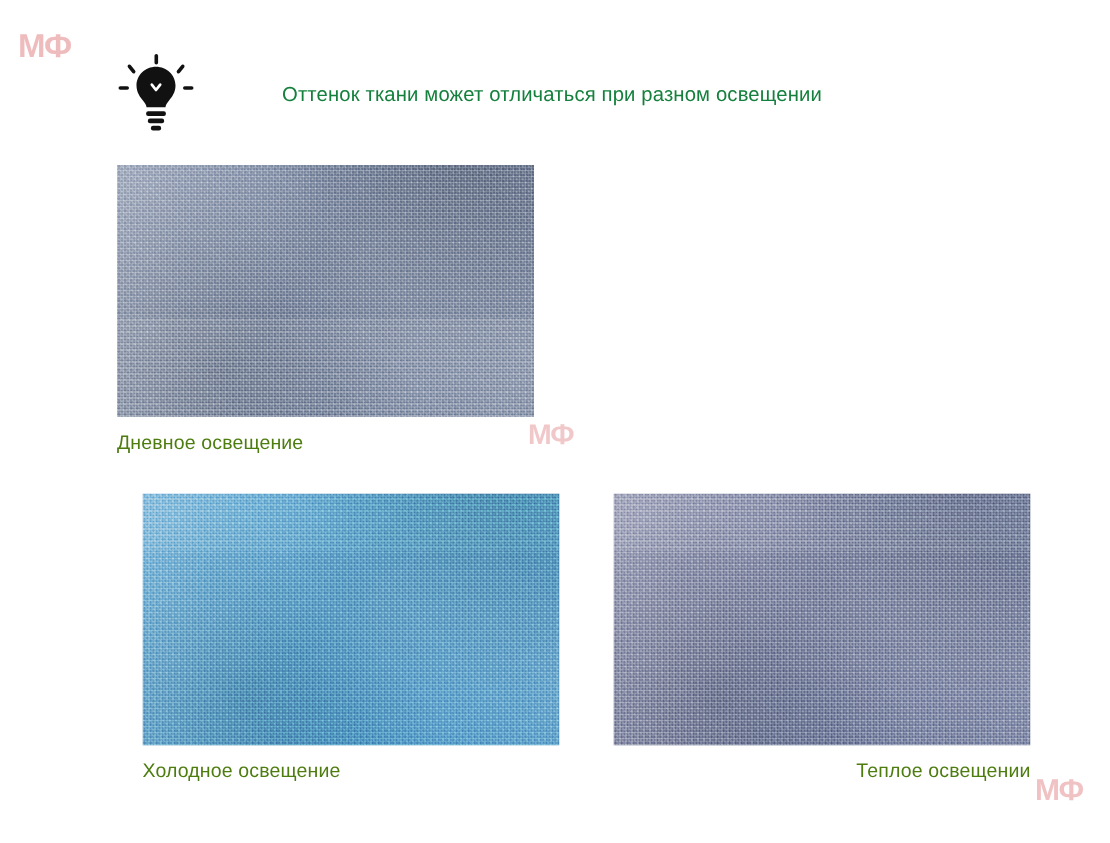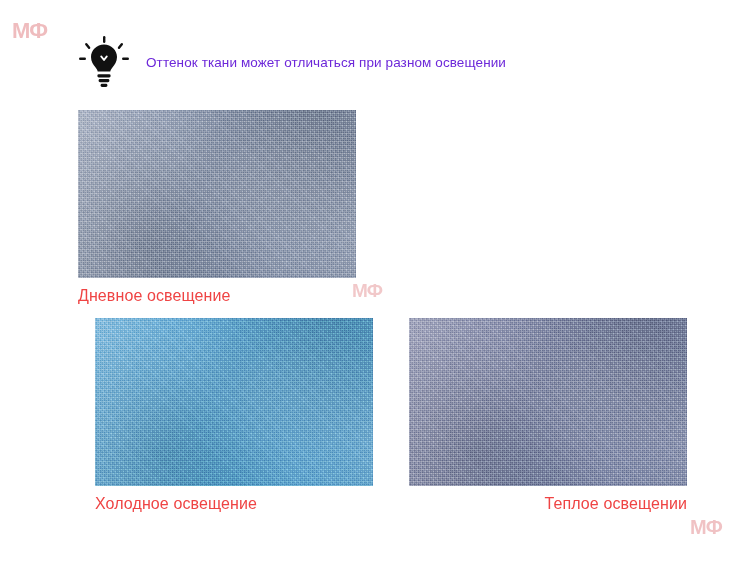--- a/index.html
+++ b/index.html
@@ -33,54 +33,55 @@
   }
   .bulb-icon {
     width: 52px;
     height: 52px;
     position: relative;
     flex: 0 0 auto;
   }
   .bulb-icon svg { display: block; }
   .header-text {
     font-size: 13.5px;
-    color: #6d28d9;
+    color: #15803d;
     letter-spacing: 0.1px;
     white-space: nowrap;
+    margin-left: 42px;
   }
 
   
   .grid {
     position: absolute;
     left: 78px;
     top: 110px;
     width: 592px;
   }
   .row {
     display: flex;
     gap: 36px;
   }
-  .row + .row { margin-top: 13px; padding-left: 17px; }
+  .row + .row { margin-top: 27px; padding-left: 17px; }
   .cell {
     width: 278px;
   }
   .swatch {
     width: 278px;
     height: 168px;
     position: relative;
     overflow: hidden;
   }
   .swatch .weave {
     position: absolute;
     inset: 0;
   }
   .caption {
     margin-top: 9px;
-    font-size: 16px;
-    color: #ef4444;
+    font-size: 13px;
+    color: #4d7c0f;
     letter-spacing: 0.1px;
   }
   .cap-right { text-align: right; }
 
   
   .weave-threads {
     position: absolute;
     inset: 0;
     background-image:
       repeating-linear-gradient(0deg, rgba(255,255,255,0.26) 0px, rgba(255,255,255,0.26) 1px, rgba(0,0,0,0.12) 1px, rgba(0,0,0,0.12) 2px, rgba(255,255,255,0.10) 2px, rgba(255,255,255,0.10) 3px, rgba(0,0,0,0.05) 3px, rgba(0,0,0,0.05) 4px),

